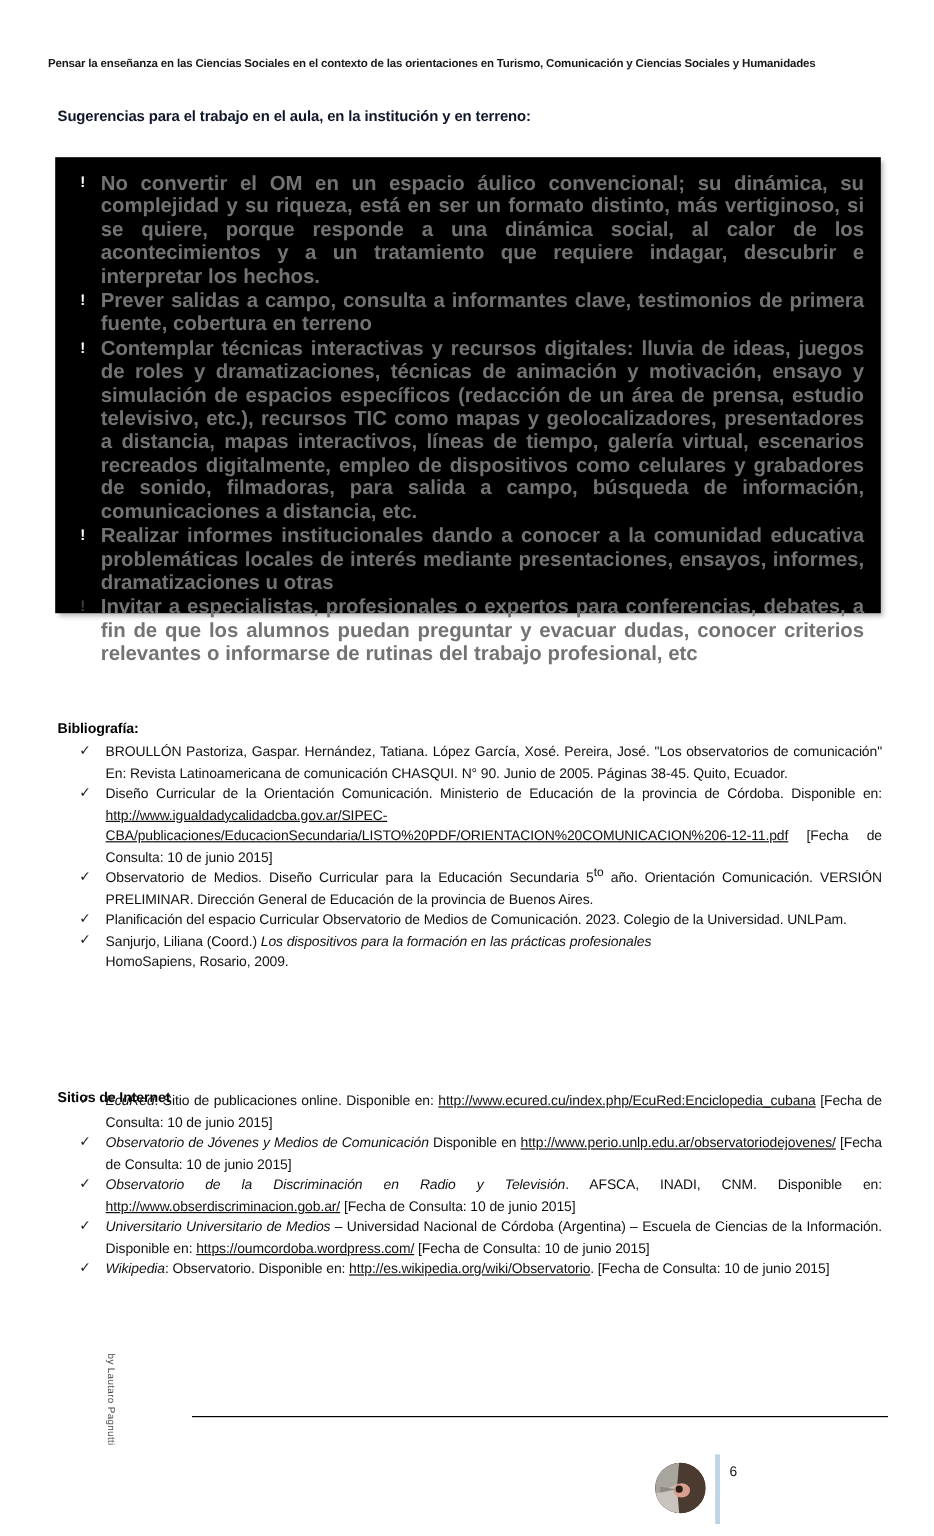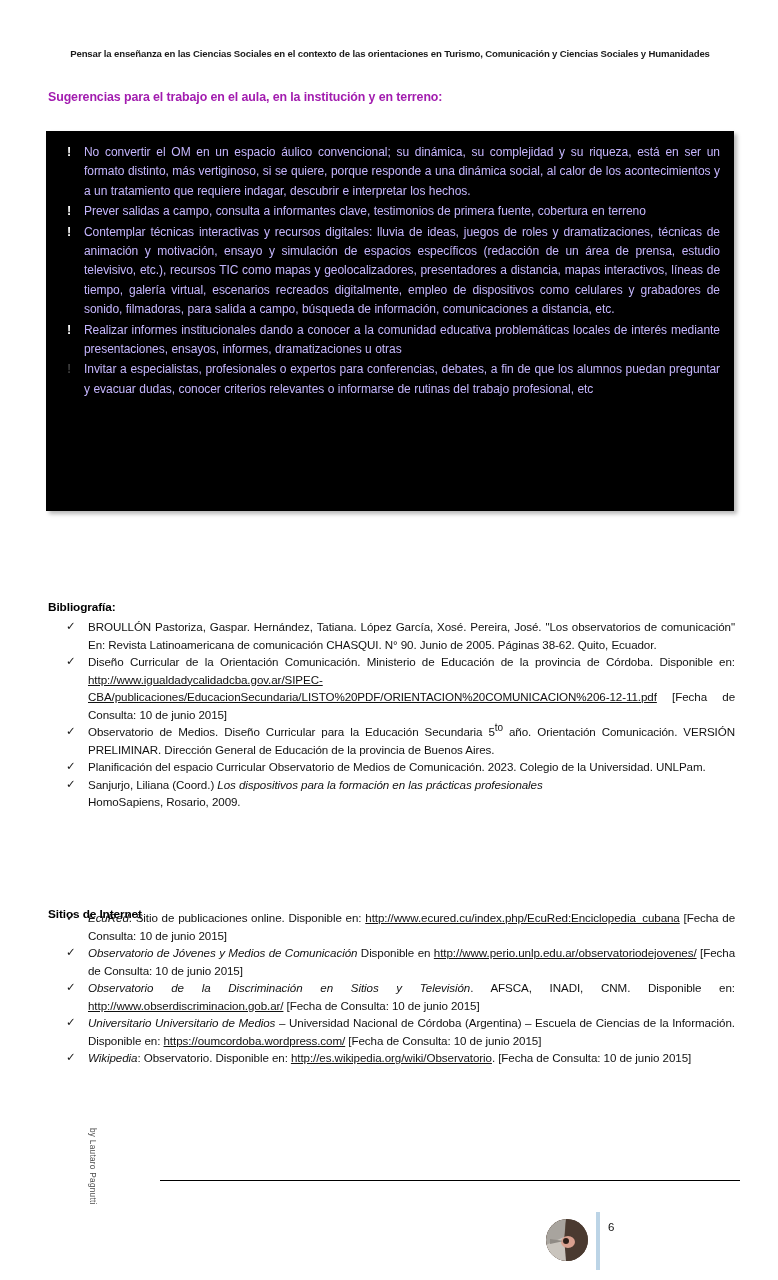--- a/index.html
+++ b/index.html
@@ -18,32 +18,31 @@
   .page-header {
     position: absolute;
     left: 40px;
     top: 48px;
     width: 700px;
     font-size: 9.6px;
     font-weight: bold;
     letter-spacing: -0.15px;
     color: #1a1a1a;
     white-space: nowrap;
-    text-align: center;
   }
 
   
   .section-heading {
     position: absolute;
     left: 48px;
     top: 90px;
     font-size: 12.4px;
     font-weight: bold;
     letter-spacing: -0.1px;
-    color: #a21caf;
+    color: #0f172a;
   }
 
   
   .callout-box {
     position: absolute;
     left: 46px;
     top: 131px;
     width: 688px;
     height: 380px;
     background: #000000;
@@ -65,23 +64,23 @@
     color: #ffffff;
     font-size: 12.6px;
     font-weight: bold;
     line-height: 19.4px;
     text-align: center;
     padding-right: 6px;
   }
   .callout-bullet.dim { color: #3d3d3d; }
   .callout-text {
     flex: 1 1 auto;
-    color: #c4b5fd;
-    font-size: 12px;
-    font-weight: normal;
+    color: #737373;
+    font-size: 17px;
+    font-weight: bold;
     line-height: 19.4px;
     text-align: justify;
     text-justify: inter-word;
     letter-spacing: -0.05px;
     word-spacing: 0.2px;
   }
 
   
   .block-title {
     position: absolute;
@@ -216,21 +215,21 @@
         <span class="callout-bullet dim">!</span>
         <span class="callout-text">Invitar a especialistas, profesionales o expertos para conferencias, debates, a fin de que los alumnos puedan preguntar y evacuar dudas, conocer criterios relevantes o informarse de rutinas del trabajo profesional, etc</span>
       </li>
     </ul>
 </div>
 
 <div class="block-title" id="bibliografia-title">Bibliografía:</div>
 <ul class="ref-list" id="bibliografia-list">
     <li class="ref-item">
       <span class="ref-check">✓</span>
-      <span class="ref-text">BROULLÓN Pastoriza, Gaspar. Hernández, Tatiana. López García, Xosé. Pereira, José. "Los observatorios de comunicación" En: Revista Latinoamericana de comunicación CHASQUI. N° 90. Junio de 2005. Páginas 38-62. Quito, Ecuador.</span>
+      <span class="ref-text">BROULLÓN Pastoriza, Gaspar. Hernández, Tatiana. López García, Xosé. Pereira, José. "Los observatorios de comunicación" En: Revista Latinoamericana de comunicación CHASQUI. N° 90. Junio de 2005. Páginas 38-45. Quito, Ecuador.</span>
     </li>
     <li class="ref-item">
       <span class="ref-check">✓</span>
       <span class="ref-text">Diseño Curricular de la Orientación Comunicación. Ministerio de Educación de la provincia de Córdoba. Disponible en: <span class="u">http://www.igualdadycalidadcba.gov.ar/SIPEC-CBA/publicaciones/EducacionSecundaria/LISTO%20PDF/ORIENTACION%20COMUNICACION%206-12-11.pdf</span> [Fecha de Consulta: 10 de junio 2015]</span>
     </li>
     <li class="ref-item">
       <span class="ref-check">✓</span>
       <span class="ref-text">Observatorio de Medios. Diseño Curricular para la Educación Secundaria 5<sup>to</sup> año. Orientación Comunicación. VERSIÓN PRELIMINAR. Dirección General de Educación de la provincia de Buenos Aires.</span>
     </li>
     <li class="ref-item">
@@ -248,21 +247,21 @@
     <li class="ref-item">
       <span class="ref-check">✓</span>
       <span class="ref-text"><em>EcuRed</em>. Sitio de publicaciones online. Disponible en: <span class="u">http://www.ecured.cu/index.php/EcuRed:Enciclopedia_cubana</span> [Fecha de Consulta: 10 de junio 2015]</span>
     </li>
     <li class="ref-item">
       <span class="ref-check">✓</span>
       <span class="ref-text"><em>Observatorio de Jóvenes y Medios de Comunicación</em> Disponible en <span class="u">http://www.perio.unlp.edu.ar/observatoriodejovenes/</span> [Fecha de Consulta: 10 de junio 2015]</span>
     </li>
     <li class="ref-item">
       <span class="ref-check">✓</span>
-      <span class="ref-text"><em>Observatorio de la Discriminación en Sitios y Televisión</em>. AFSCA, INADI, CNM. Disponible en: <span class="u">http://www.obserdiscriminacion.gob.ar/</span>  [Fecha de Consulta: 10 de junio 2015]</span>
+      <span class="ref-text"><em>Observatorio de la Discriminación en Radio y Televisión</em>. AFSCA, INADI, CNM. Disponible en: <span class="u">http://www.obserdiscriminacion.gob.ar/</span>  [Fecha de Consulta: 10 de junio 2015]</span>
     </li>
     <li class="ref-item">
       <span class="ref-check">✓</span>
       <span class="ref-text"><em>Universitario Universitario de Medios</em> – Universidad Nacional de Córdoba (Argentina) – Escuela de Ciencias de la Información. Disponible en: <span class="u">https://oumcordoba.wordpress.com/</span> [Fecha de Consulta: 10 de junio 2015]</span>
     </li>
     <li class="ref-item">
       <span class="ref-check">✓</span>
       <span class="ref-text"><em>Wikipedia</em>: Observatorio. Disponible en: <span class="u">http://es.wikipedia.org/wiki/Observatorio</span>. [Fecha de Consulta: 10 de junio 2015]</span>
     </li>
   </ul>

